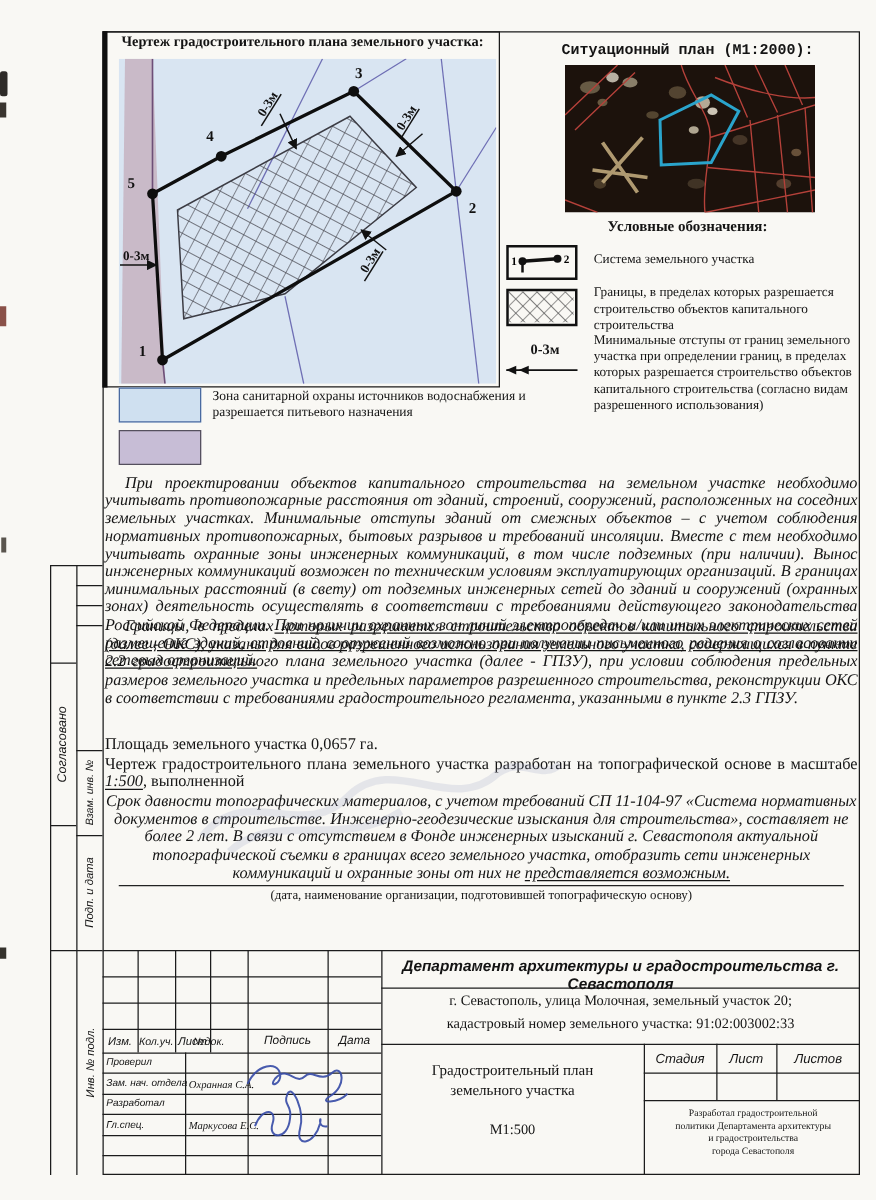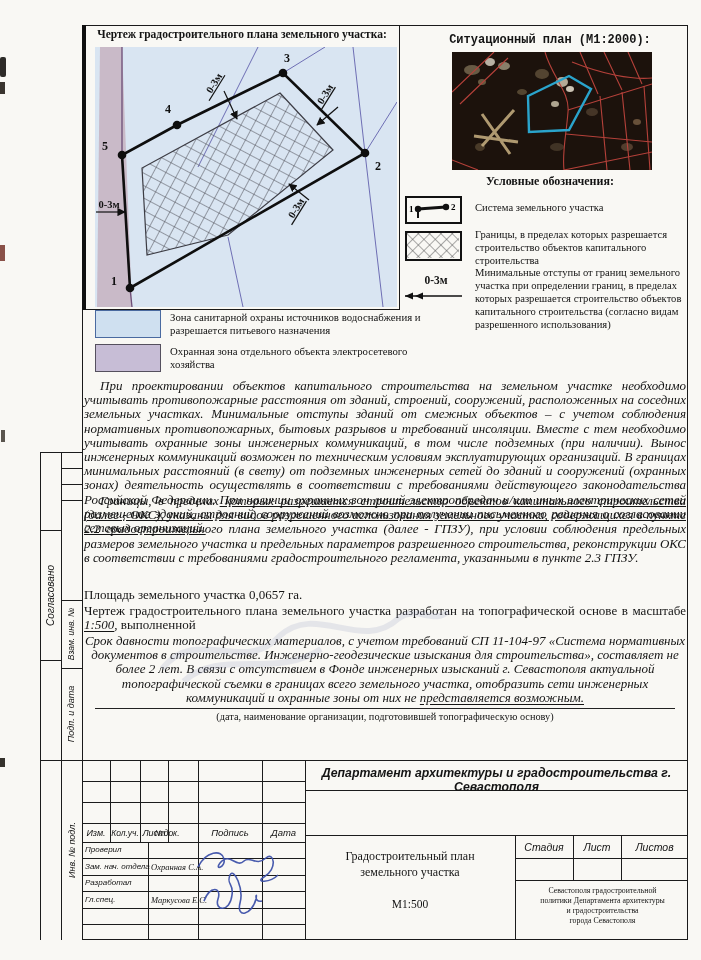--- a/index.html
+++ b/index.html
@@ -89,21 +89,20 @@
       <text x="122" y="38" transform="rotate(-58 122 38)">0-3м</text>
       <text x="233" y="49" transform="rotate(-58 233 49)">0-3м</text>
       <text x="204" y="163" transform="rotate(-58 204 163)">0-3м</text>
       <text x="14" y="161">0-3м</text>
     </g>
   </svg>
 
   <div class="swatch" style="left:95px;top:310px;width:66px;height:28px;background:#cfe0f0;border:1.6px solid #4a6aa0;"></div>
   <div class="legtxt" style="left:170px;top:311px;width:262px;font-size:10.8px;">Зона санитарной охраны источников водоснабжения и разрешается питьевого назначения</div>
   <div class="swatch" style="left:95px;top:344px;width:66px;height:28px;background:#c7bdd6;border:1.6px solid #55505e;"></div>
-  <div class="legtxt" style="left:170px;top:345px;width:262px;font-size:10.8px;">Охранная зона отдельного объекта электросетевого хозяйства</div>
 
   <div class="abs ctr bold" style="left:420px;top:33px;width:260px;font-size:12px;font-family:Liberation Mono, monospace;">Ситуационный план (М1:2000):</div>
 
   <svg class="abs" style="left:452px;top:52px;" width="200" height="118" viewBox="0 0 200 118">
     <rect width="200" height="118" fill="#1c120c"></rect>
     <g>
       <ellipse cx="20" cy="18" rx="8" ry="5" fill="#9a8a6a" opacity=".6"></ellipse>
       <ellipse cx="38" cy="10" rx="5" ry="4" fill="#c9c2b4" opacity=".9"></ellipse>
       <ellipse cx="52" cy="14" rx="6" ry="4" fill="#b8ac92" opacity=".7"></ellipse>
       <ellipse cx="30" cy="30" rx="4" ry="3" fill="#7a6a4e" opacity=".8"></ellipse>
@@ -255,27 +254,29 @@
 
   <div class="hl" style="left:305px;top:790px;width:383px;"></div>
   <div class="hl" style="left:305px;top:835px;width:383px;"></div>
   <div class="vl" style="left:515px;top:835px;height:105px;"></div>
   <div class="vl" style="left:573px;top:835px;height:45px;"></div>
   <div class="vl" style="left:621px;top:835px;height:45px;"></div>
   <div class="hl" style="left:515px;top:858px;width:173px;"></div>
   <div class="hl" style="left:515px;top:880px;width:173px;"></div>
 
   <div class="abs ctr gost" style="left:310px;top:766px;width:373px;font-size:12.3px;font-weight:600;">Департамент архитектуры и градостроительства г. Севастополя</div>
+  <div class="abs ctr" style="left:310px;top:795px;width:373px;font-size:11.5px;">г. Севастополь, улица Молочная, земельный участок 20;</div>
+  <div class="abs ctr" style="left:310px;top:813px;width:373px;font-size:11.5px;">кадастровый номер земельного участка: 91:02:003002:33</div>
   <div class="abs ctr" style="left:320px;top:848px;width:180px;font-size:12px;line-height:16px;">Градостроительный план земельного участка</div>
   <div class="abs ctr" style="left:308px;top:898px;width:204px;font-size:11.5px;">М1:500</div>
 
   <div class="tb gost" style="left:515px;top:836px;width:58px;height:21px;font-size:10.5px;">Стадия</div>
   <div class="tb gost" style="left:573px;top:836px;width:48px;height:21px;font-size:10.5px;">Лист</div>
   <div class="tb gost" style="left:621px;top:836px;width:67px;height:21px;font-size:10.5px;">Листов</div>
 
   <div class="abs ctr" style="left:517px;top:886px;width:171px;font-size:7.8px;line-height:10px;">
-    <span style="display:block;">Севастополя градостроительной</span>
+    <span style="display:block;">Разработал градостроительной</span>
     <span style="display:block;">политики Департамента архитектуры</span>
     <span style="display:block;">и градостроительства</span>
     <span style="display:block;">города Севастополя</span>
   </div>
 
 </div>
 
 </body></html>

